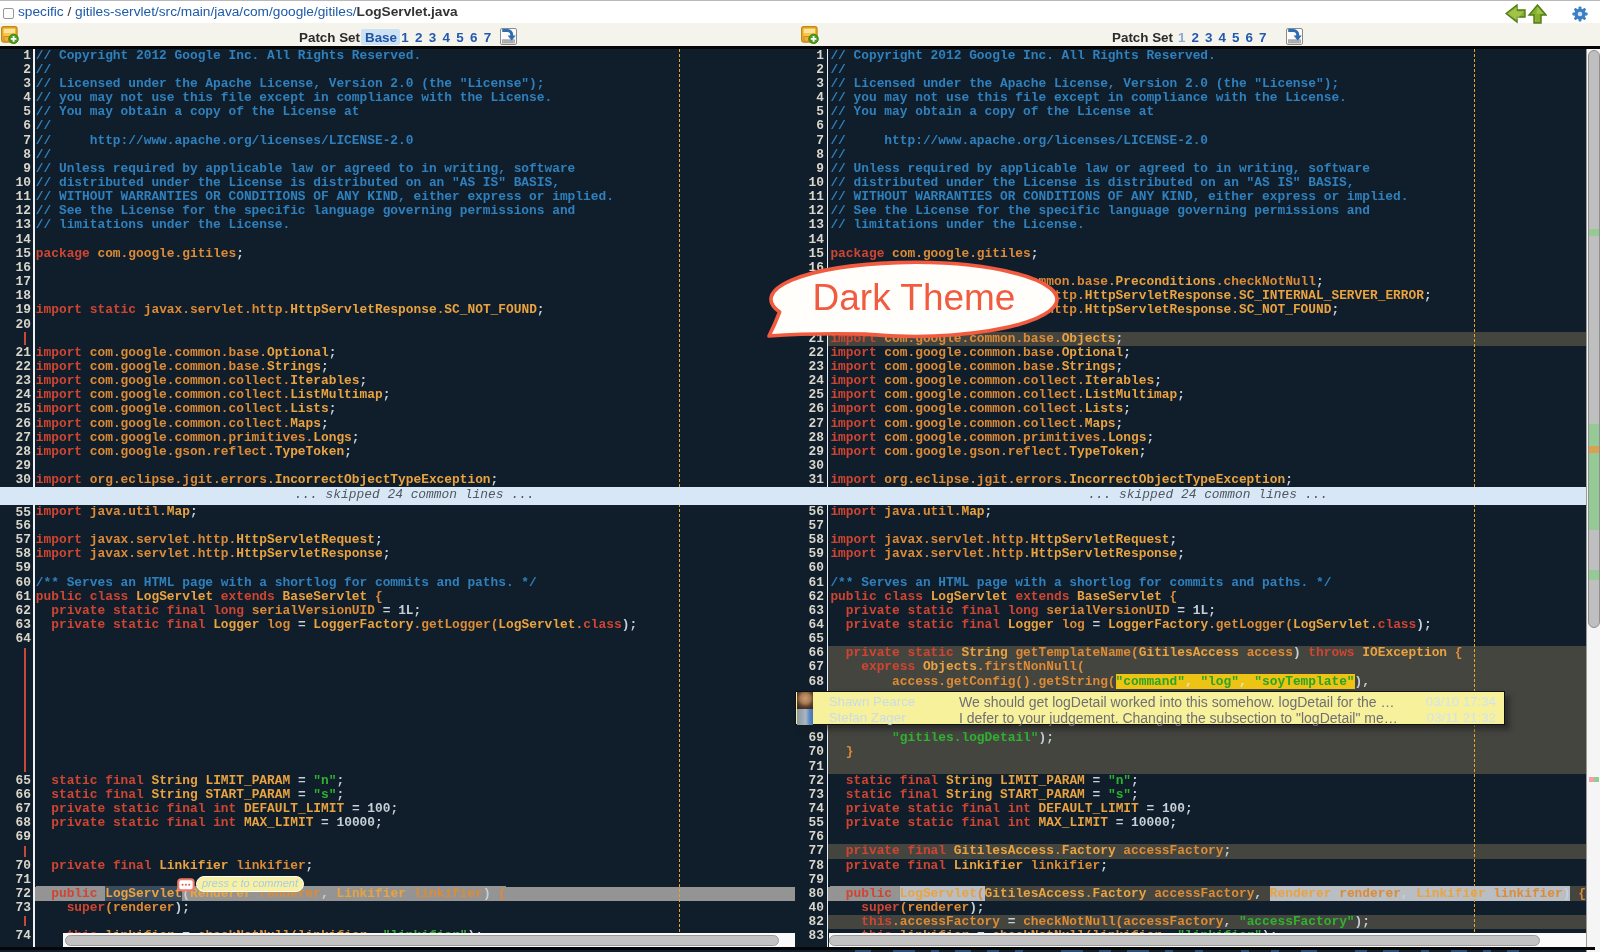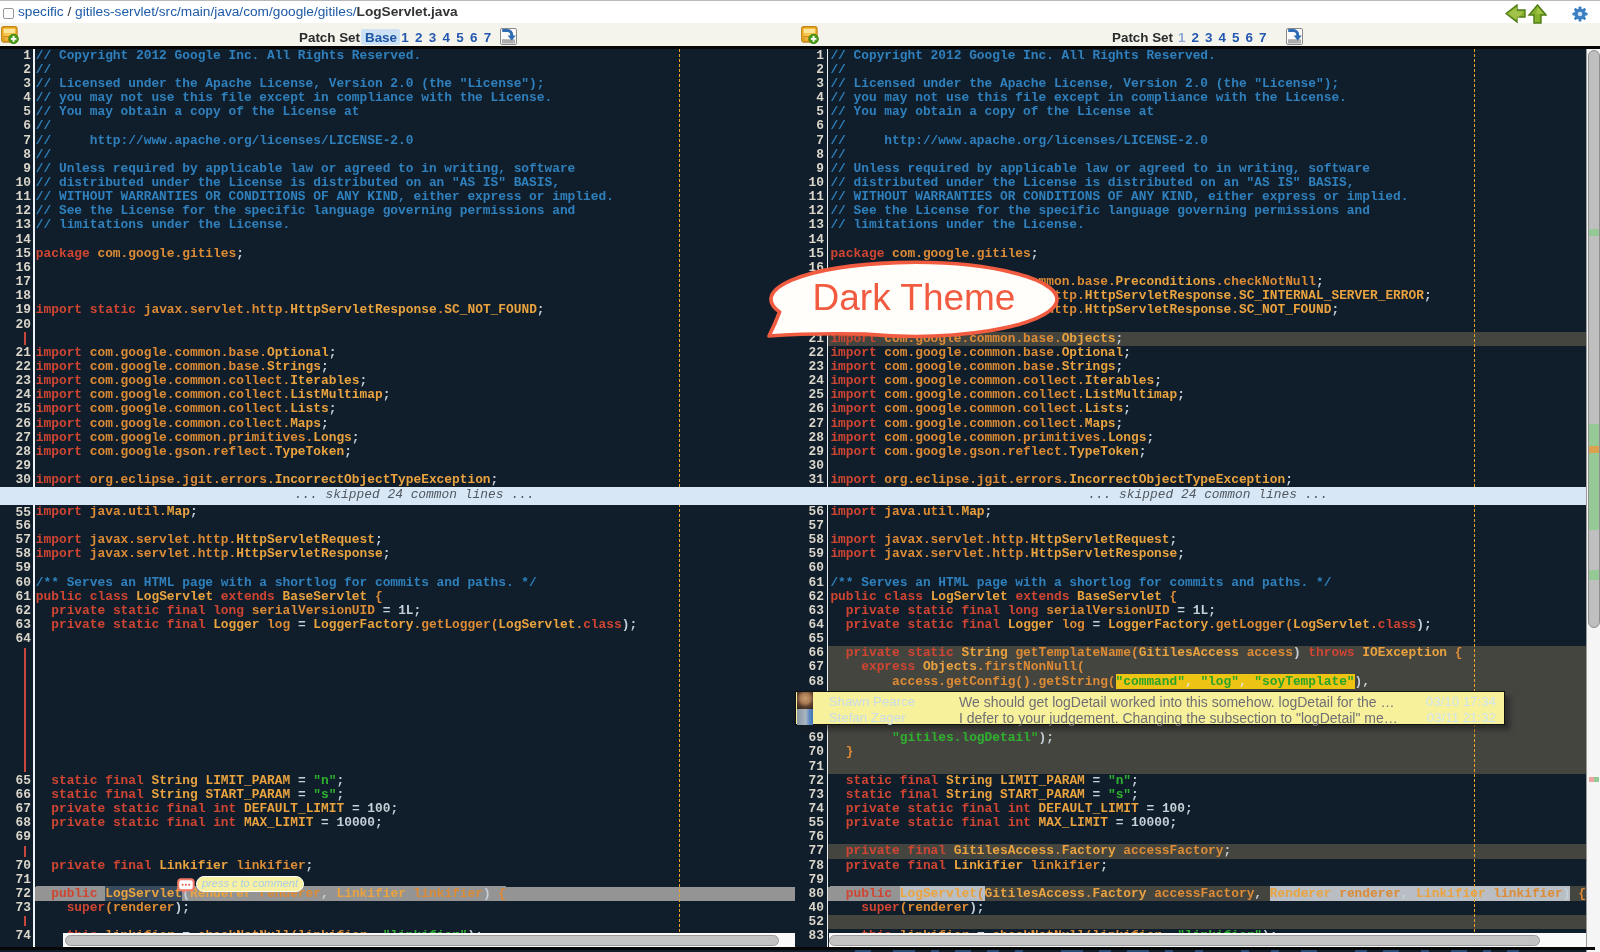--- a/index.html
+++ b/index.html
@@ -336,21 +336,22 @@
     <div class="num" style="left:1px;top:824.10px;z-index:3">71</div>
     <div class="num" style="left:794px;top:824.10px;z-index:3">79</div>
     <div class="num" style="left:1px;top:838.25px;z-index:3">72</div>
     <div class="ct" style="left:35.8px;top:838.25px;z-index:3"><i class="seg sg1"><i class="o">&nbsp;&nbsp;</i><i class="k">public</i><i class="o">&nbsp;</i></i><i class="seg sg2"><i class="t">LogServlet</i></i><i class="seg sg3"><i class="w">(</i><i class="t">Renderer</i><i class="o">&nbsp;renderer</i><i class="w">,</i><i class="o">&nbsp;</i><i class="t">Linkifier</i><i class="o">&nbsp;linkifier</i><i class="w">)</i><i class="o">&nbsp;{</i></i></div>
     <div class="num" style="left:794px;top:838.25px;z-index:3">80</div>
     <div class="ct" style="left:830.4px;top:838.25px;z-index:3"><i class="seg sg1"><i class="o">&nbsp;&nbsp;</i><i class="k">public</i><i class="o">&nbsp;</i></i><i class="seg sg4"><i class="t">LogServlet</i><i class="o">(</i></i><i class="seg sg5"><i class="t">GitilesAccess</i><i class="o">.</i><i class="t">Factory</i><i class="o">&nbsp;accessFactory</i><i class="w">,</i><i class="o">&nbsp;</i></i><i class="seg sg4"><i class="t">Renderer</i><i class="o">&nbsp;renderer</i><i class="w">,</i><i class="o">&nbsp;</i><i class="t">Linkifier</i><i class="o">&nbsp;linkifier</i><i class="w">)</i></i><i class="seg sg5"><i class="o">&nbsp;{</i></i></div>
     <div class="num" style="left:1px;top:852.40px;z-index:3">73</div>
     <div class="ct" style="left:35.8px;top:852.40px;z-index:3"><i class="o">&nbsp;&nbsp;&nbsp;&nbsp;</i><i class="k">super</i><i class="o">(renderer</i><i class="w">);</i></div>
     <div class="num" style="left:794px;top:852.40px;z-index:3">40</div>
     <div class="ct" style="left:830.4px;top:852.40px;z-index:3"><i class="o">&nbsp;&nbsp;&nbsp;&nbsp;</i><i class="k">super</i><i class="o">(renderer</i><i class="w">);</i></div>
-    <div class="num" style="left:794px;top:866.55px;z-index:3">52</div>
+    <div class="num" style="left:794px;top:866.55px;z-index:3">82</div>
+    <div class="ct" style="left:830.4px;top:866.55px;z-index:3"><i class="o">&nbsp;&nbsp;&nbsp;&nbsp;</i><i class="k">this</i><i class="o">.accessFactory&nbsp;</i><i class="w">=&nbsp;</i><i class="o">checkNotNull(accessFactory</i><i class="w">,&nbsp;</i><i class="g">"accessFactory"</i><i class="w">);</i></div>
     <div class="num" style="left:1px;top:880.70px;z-index:3">74</div>
     <div class="ct" style="left:35.8px;top:880.70px;z-index:3"><i class="o">&nbsp;&nbsp;&nbsp;&nbsp;</i><i class="k">this</i><i class="o">.linkifier&nbsp;</i><i class="w">=&nbsp;</i><i class="o">checkNotNull(linkifier</i><i class="w">,&nbsp;</i><i class="g">"linkifier"</i><i class="w">);</i></div>
     <div class="num" style="left:794px;top:880.70px;z-index:3">83</div>
     <div class="ct" style="left:830.4px;top:880.70px;z-index:3"><i class="o">&nbsp;&nbsp;&nbsp;&nbsp;</i><i class="k">this</i><i class="o">.linkifier&nbsp;</i><i class="w">=&nbsp;</i><i class="o">checkNotNull(linkifier</i><i class="w">,&nbsp;</i><i class="g">"linkifier"</i><i class="w">);</i></div>
     <div id="skip" style="top:438.65px"></div>
     <div class="skiptx" style="left:164.5px;top:438.65px">... skipped 24 common lines ...</div>
     <div class="skiptx" style="left:958px;top:438.65px">... skipped 24 common lines ...</div>
   </div>
 <div id="cbox" style="top:691.3px">
     <div class="cavatar" style="top:0;background:radial-gradient(circle at 52% 38%, #c99e72 0%, #a87a52 38%, #5d4030 62%, #2e2118 100%)"></div>

